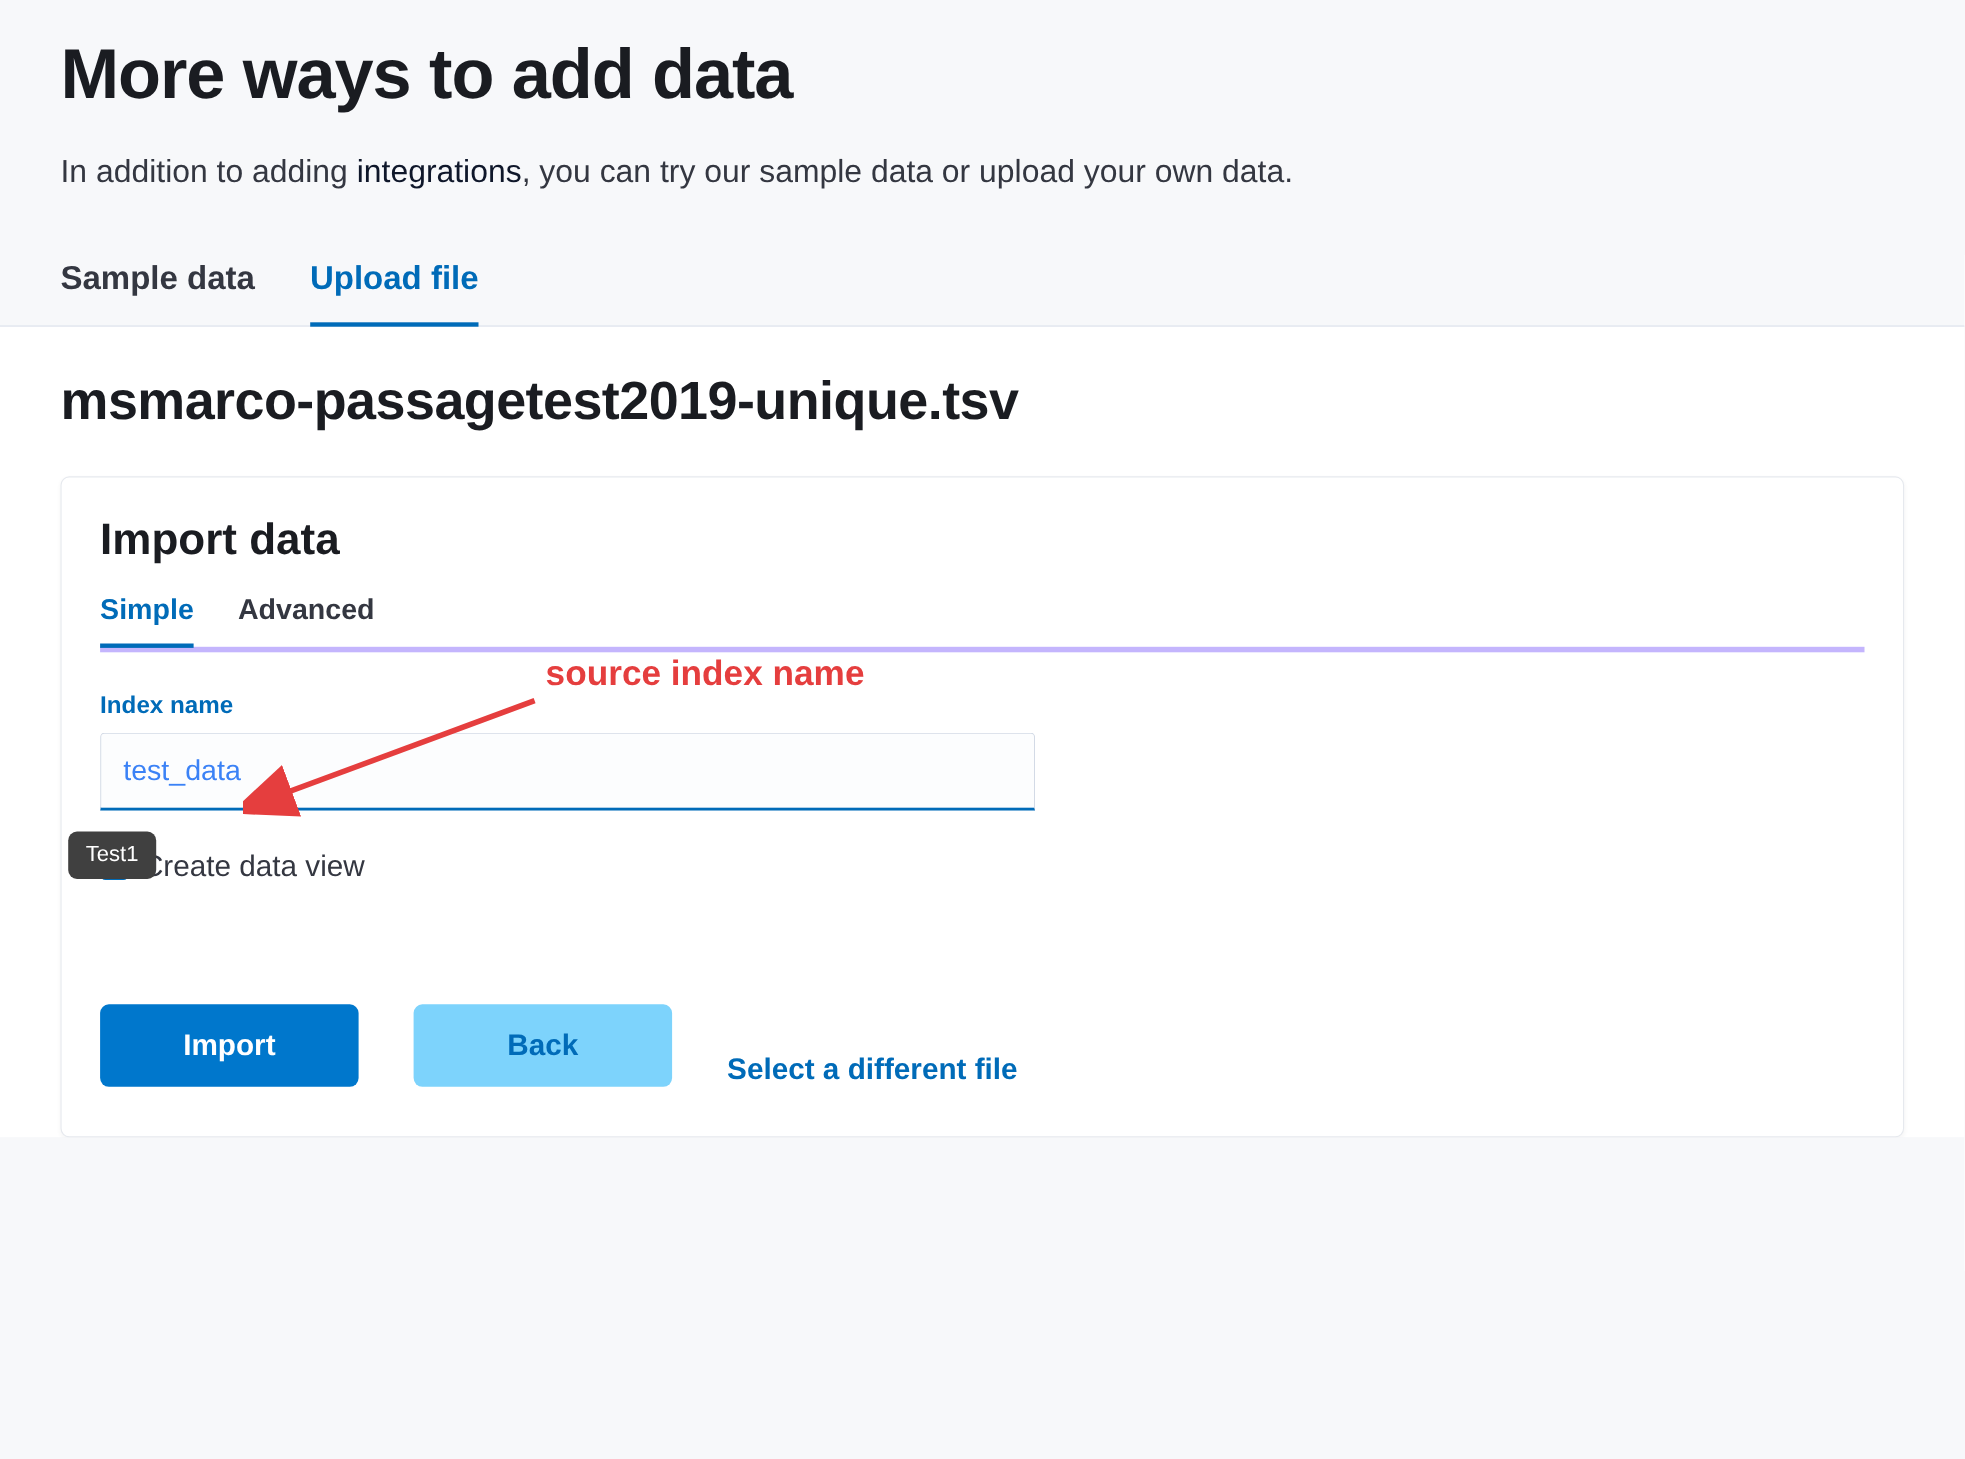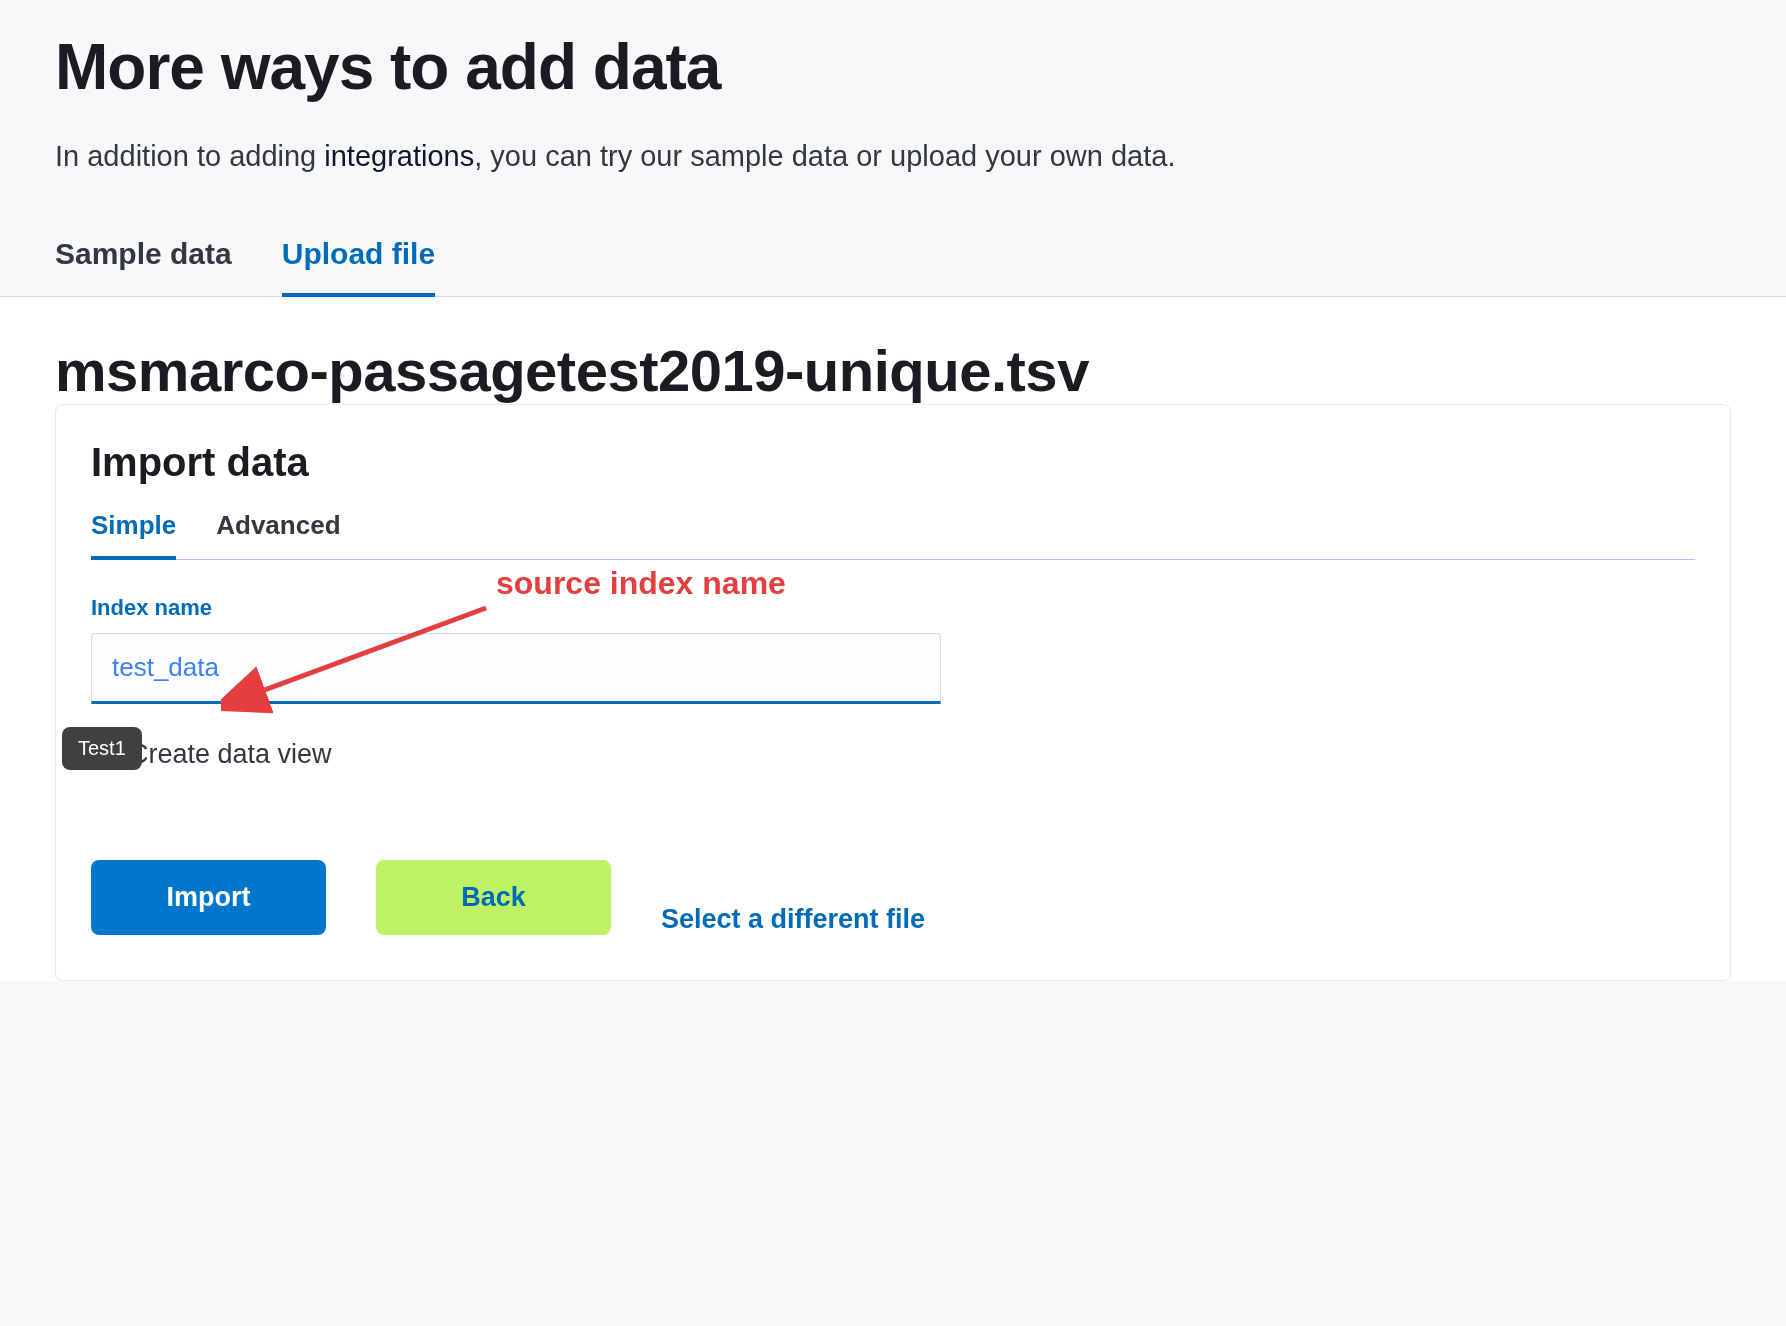--- a/index.html
+++ b/index.html
@@ -58,43 +58,44 @@
       left: 0;
       right: 0;
       height: 4px;
       background: #006bb8;
     }
     .content-area {
       background: #fff;
       padding: 40px 55px 0 55px;
     }
     .filename {
-      font-size: 58px;
-      font-weight: 700;
-      color: #1a1c21;
+      font-size: 49px;
+      font-weight: 700;
+      color: #1a1c21;
+      margin-bottom: 40px;
       letter-spacing: -0.5px;
     }
     .panel {
       background: #fff;
       border: 1px solid #e6e9ee;
       border-radius: 8px;
       box-shadow: 0 2px 4px rgba(0,0,0,0.04);
       padding: 35px 35px 45px 35px;
       position: relative;
     }
     .panel-title {
       font-size: 40px;
       font-weight: 700;
       color: #1a1c21;
       margin-bottom: 25px;
     }
     .inner-tabs {
       display: flex;
       gap: 40px;
-      border-bottom: 1px solid #c4b5fd;
+      border-bottom: 5px solid #c4b5fd;
       margin-bottom: 35px;
       align-items: flex-end;
     }
     .inner-tab {
       font-size: 26px;
       font-weight: 700;
       color: #343741;
       padding: 0 0 18px 0;
       cursor: pointer;
       position: relative;
@@ -175,22 +176,23 @@
       padding: 22px 0;
       width: 235px;
       cursor: pointer;
       text-align: center;
     }
     .btn-primary {
       background: #0077cc;
       color: #fff;
     }
     .btn-secondary {
-      background: #bef264;
-      color: #006bb8;
+      background: #7dd3fc;
+      color: #006bb8;
+      margin-top: 20px;
     }
     .btn-link {
       background: none;
       color: #006bb8;
       font-size: 27px;
       font-weight: 600;
       cursor: pointer;
       padding: 0;
       width: auto;
       border: none;

